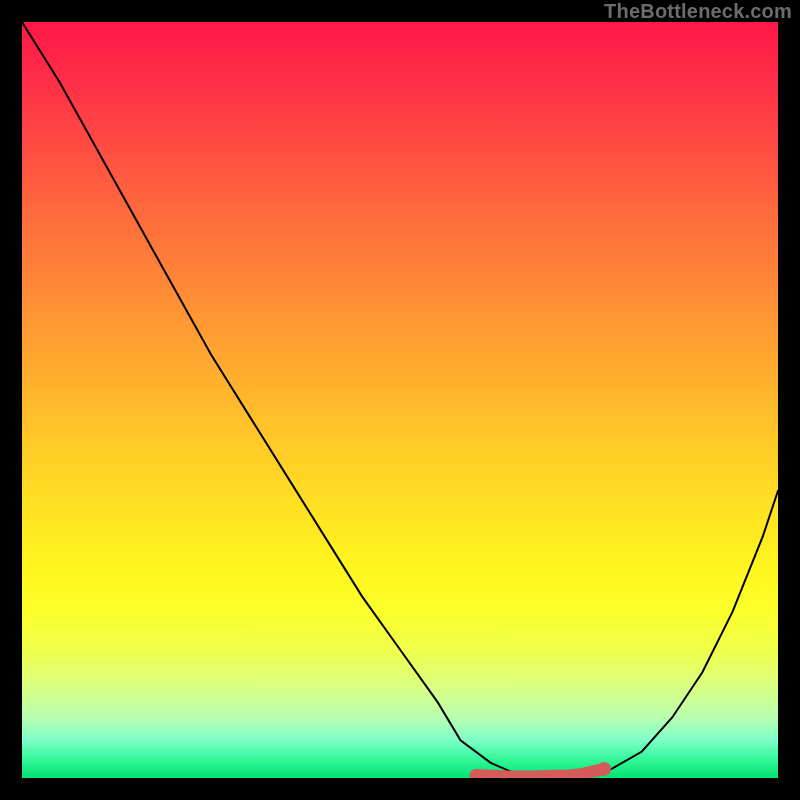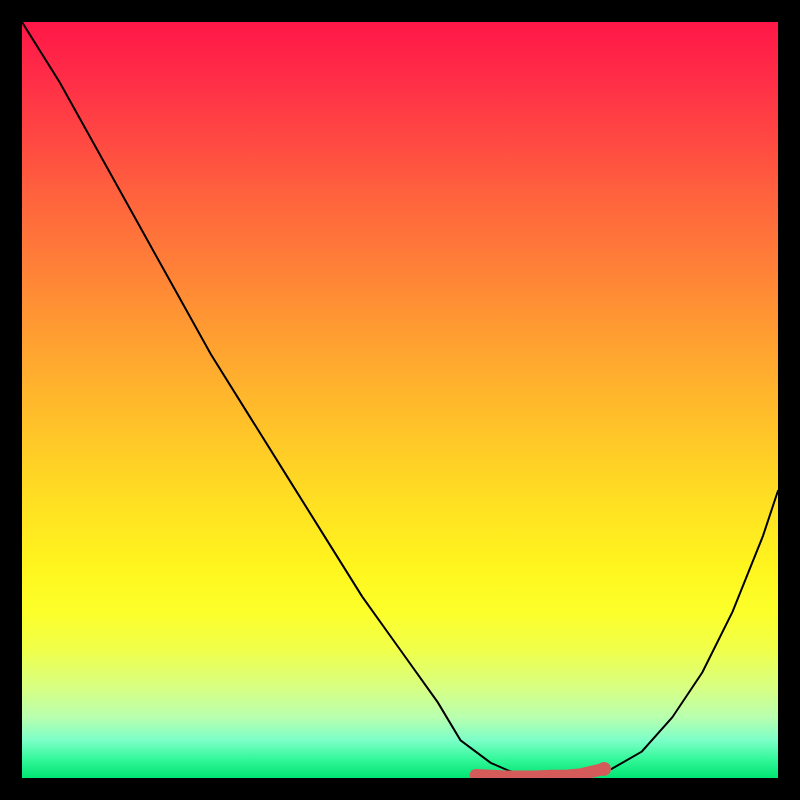--- a/index.html
+++ b/index.html
@@ -63,20 +63,21 @@
     font-size: 20px;
     font-weight: 600;
     color: #6c6c6c;
     letter-spacing: 0.2px;
   }
 </style>
 </head>
 <body>
 
 <div class="frame">
+  <div class="watermark">TheBottleneck.com</div>
 
   <div class="plot-area">
     <div class="gradient"></div>
     <svg class="curve" viewBox="0 0 756 756" preserveAspectRatio="none">
       <path fill="none" stroke-width="2" stroke-linecap="round" d="M0.0 0.0 L37.8 60.5 L75.6 128.5 L113.4 196.6 L151.2 264.6 L189.0 332.6 L226.8 393.1 L264.6 453.6 L302.4 514.1 L340.2 574.6 L378.0 627.5 L415.8 680.4 L438.5 718.2 L468.7 740.9 L491.4 750.7 L514.1 753.7 L544.3 753.7 L567.0 752.2 L589.7 746.9 L619.9 729.5 L650.2 695.5 L680.4 650.2 L710.6 589.7 L740.9 514.1 L756.0 468.7" id="curve-path" stroke="#000000"></path>
       <g id="marker-group">
           <path d="M453.6 753.0 L468.7 753.7 L483.8 754.5 L499.0 754.5 L514.1 754.5 L529.2 753.7 L544.3 753.7 L559.4 752.2 L582.1 746.9" fill="none" stroke="#d55a5a" stroke-width="12" stroke-linecap="round" stroke-linejoin="round"></path>
           <circle cx="582.1" cy="746.9" r="7" fill="#d55a5a"></circle>
         </g>
     </svg>

